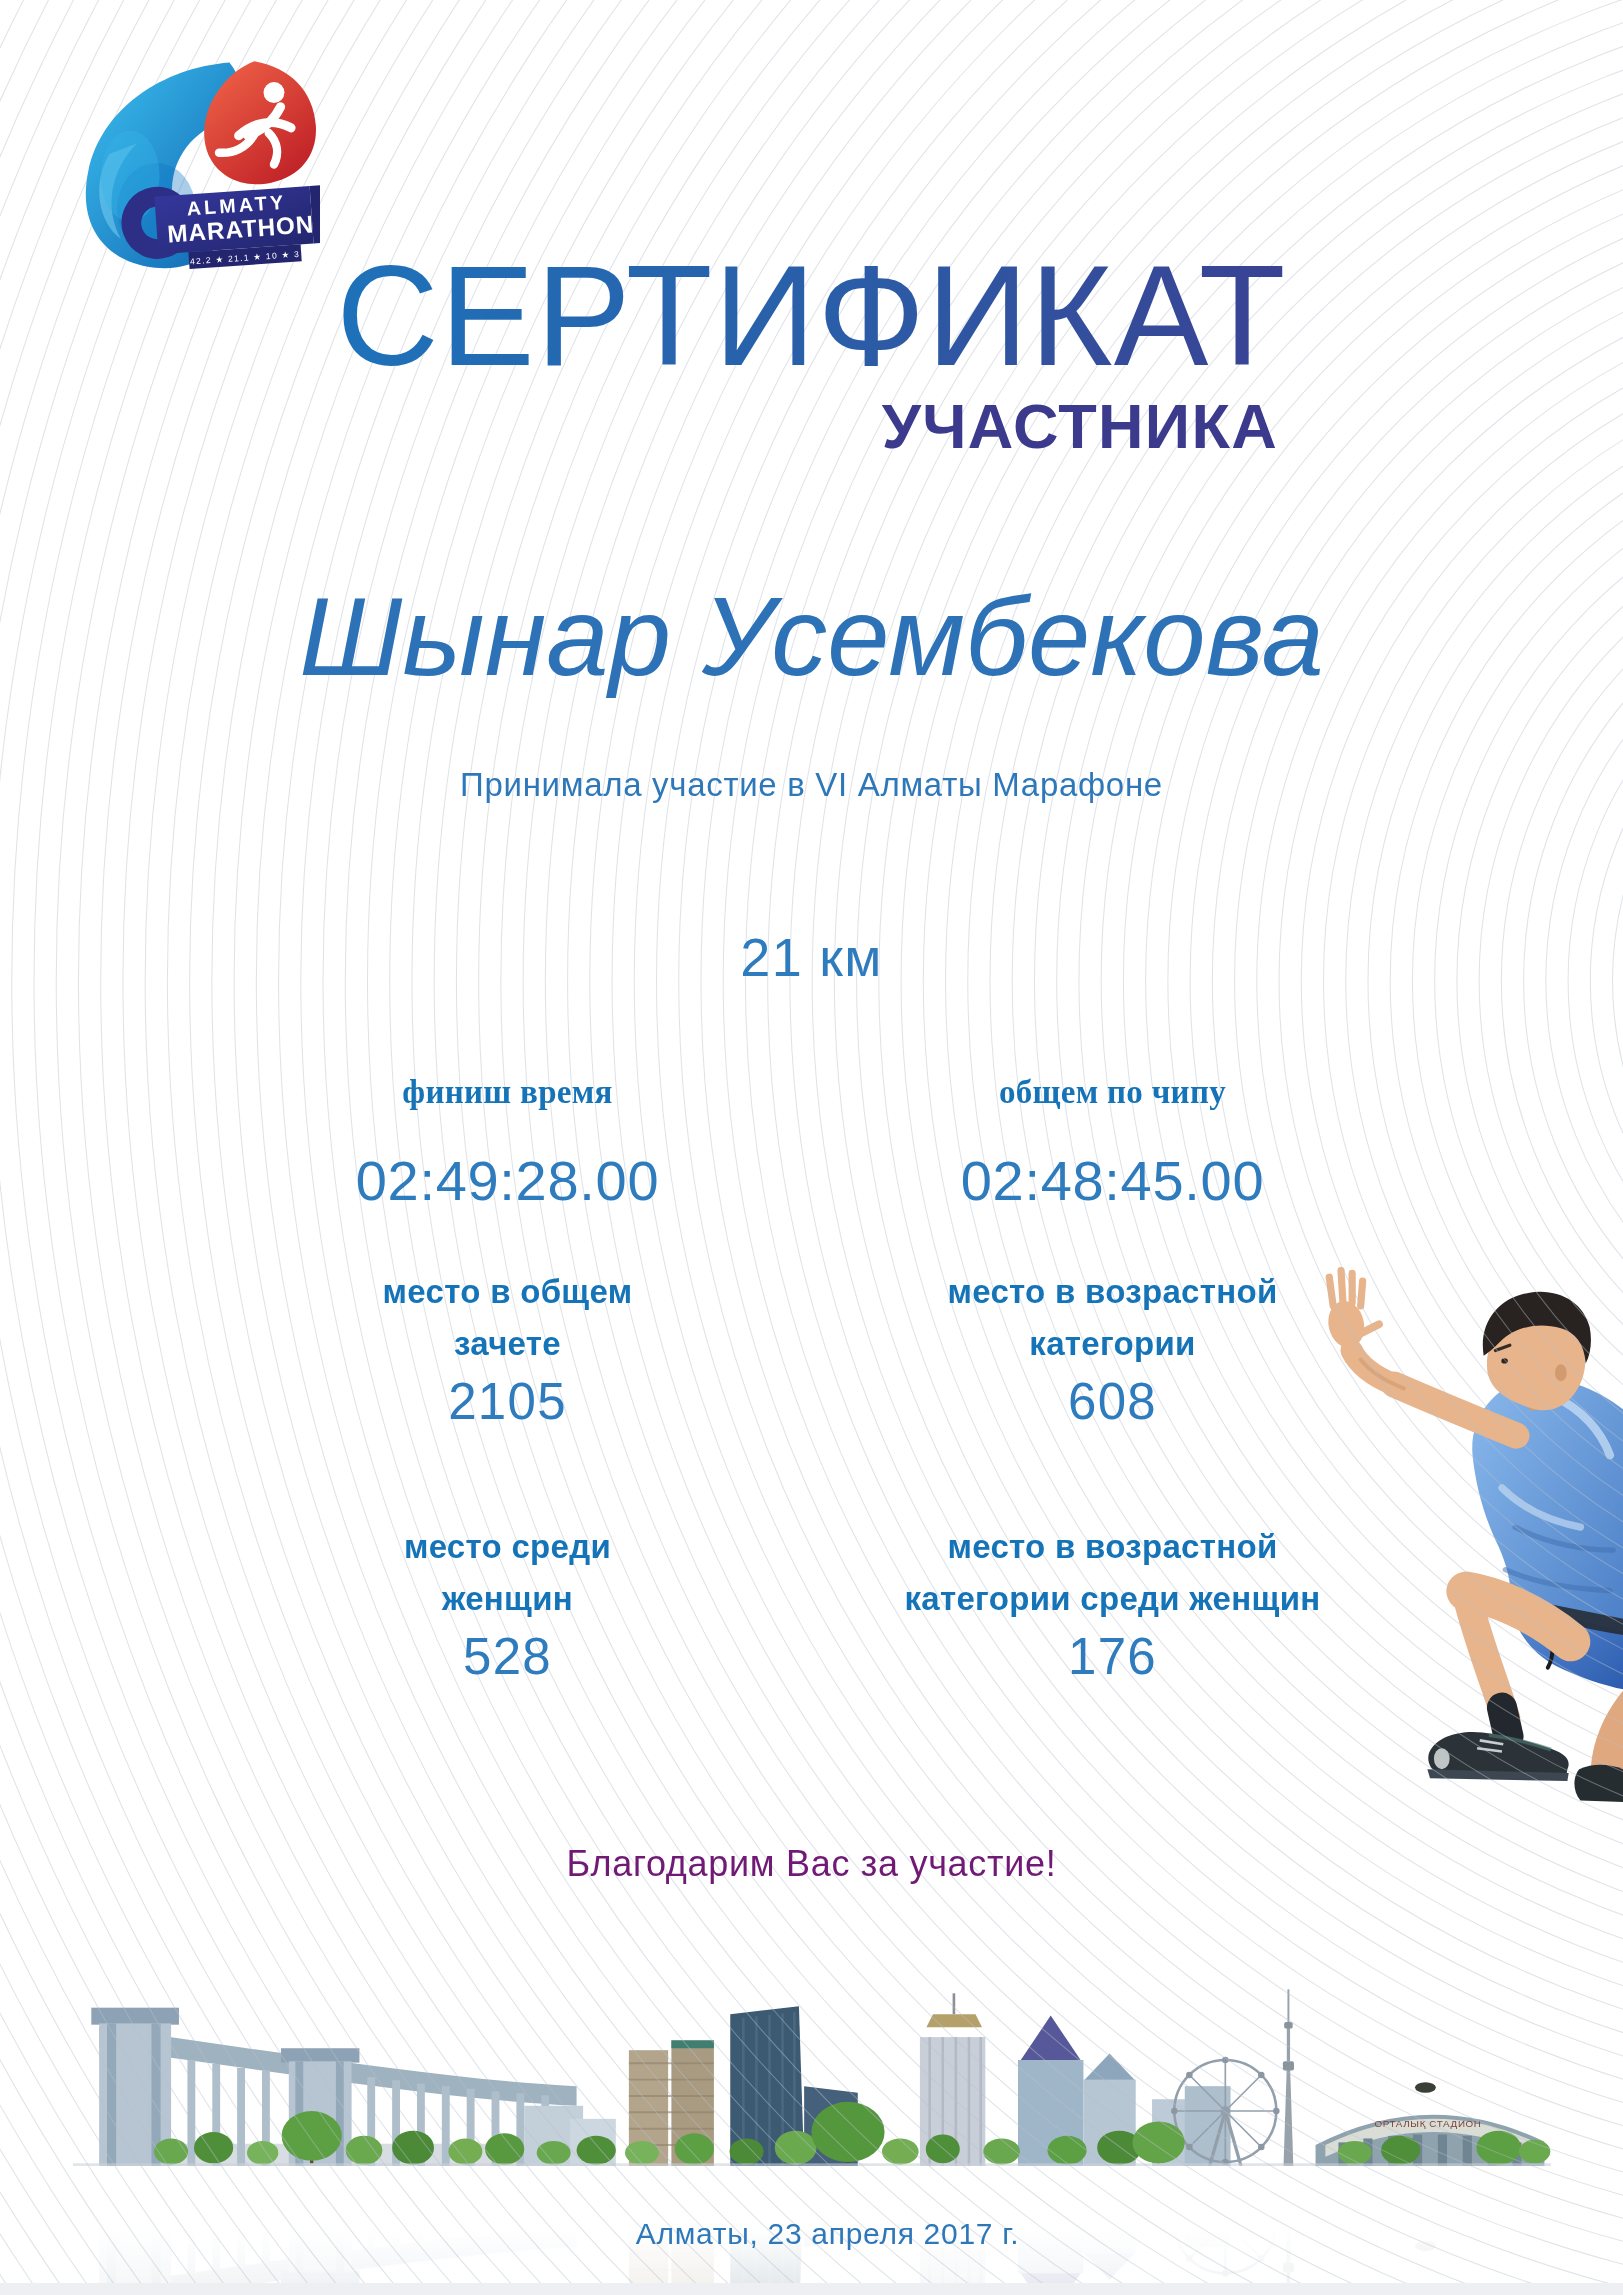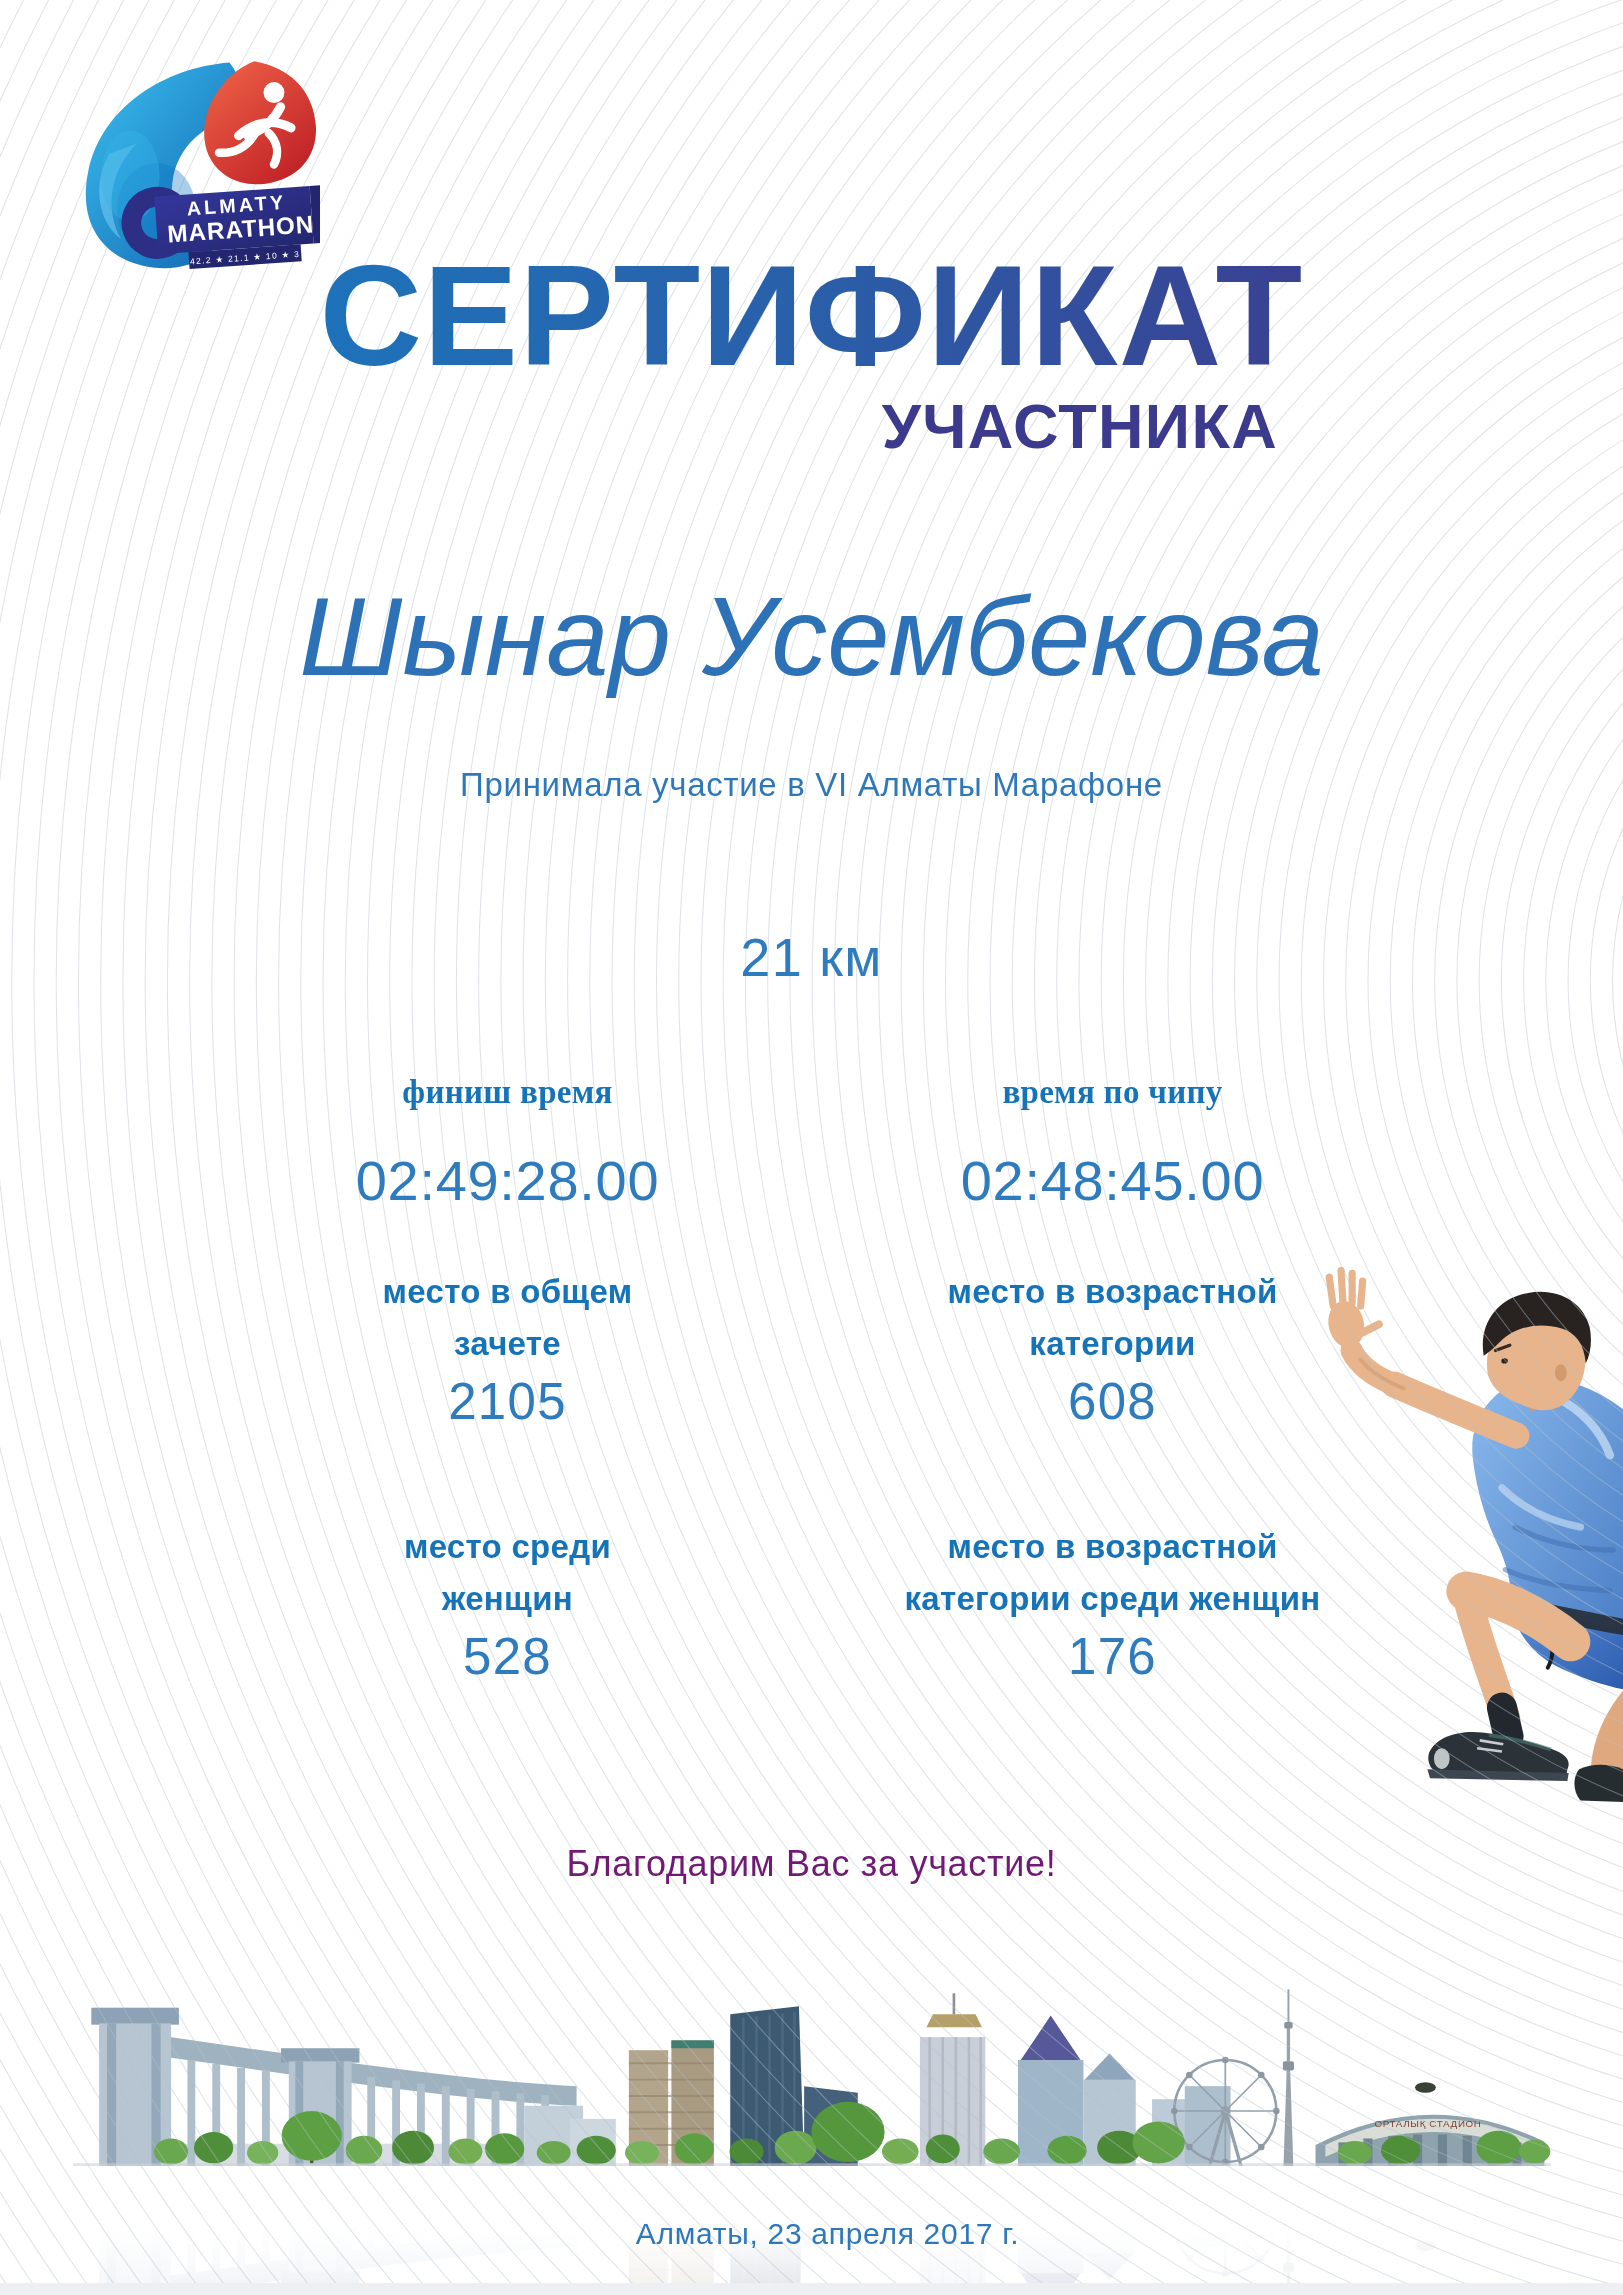--- a/index.html
+++ b/index.html
@@ -7,21 +7,21 @@
         font-family:"Liberation Sans",sans-serif;}
   
   .guilloche{position:absolute;left:0;top:0;width:1623px;height:2295px;z-index:5;pointer-events:none;}
   .guilloche circle{fill:none;stroke:#b9c0cb;stroke-width:1.6;stroke-opacity:.45;}
   .bottom-strip{position:absolute;left:0;bottom:0;width:100%;height:11.8px;background:#edeff2;z-index:6;}
 
   .logo{position:absolute;left:58px;top:52px;width:262px;height:219px;z-index:10;}
   .logo svg{width:100%;height:100%;}
 
   .title{position:absolute;left:0;top:245px;width:100%;text-align:center;z-index:10;
-         font-size:142px;font-weight:700;letter-spacing:1.3px;line-height:1;
+         font-size:142px;font-weight:400;letter-spacing:1.3px;line-height:1;
          background:linear-gradient(90deg,#1b76bd 14%,#2a5fa9 50%,#3d3b8e 86%);
          -webkit-background-clip:text;background-clip:text;color:transparent;
          -webkit-text-fill-color:transparent;}
   .subtitle{position:absolute;top:395px;left:0;right:345px;text-align:right;z-index:10;
          font-size:63px;font-weight:800;letter-spacing:1.3px;color:#3c3a8d;line-height:1;}
 
   .name{position:absolute;left:0;top:570px;width:100%;text-align:center;z-index:10;
         font-family:Liberation Sans, sans-serif;font-style:italic;font-size:112px;line-height:1.2;
         color:#2d72b6;}
   .participation{position:absolute;left:0;top:766px;width:100%;text-align:center;z-index:10;
@@ -202,21 +202,21 @@
   <div class="title">СЕРТИФИКАТ</div>
   <div class="subtitle">УЧАСТНИКА</div>
 
   <div class="name">Шынар Усембекова</div>
   <div class="participation">Принимала участие в VI Алматы Марафоне</div>
 
   <div class="val distance-value">21 км</div>
 
   <div class="lbl col1 row1-l">финиш время</div>
   <div class="val col1 row1-v">02:49:28.00</div>
-  <div class="lbl col2 row1-l">время по чипу</div>
+  <div class="lbl col2 row1-l">общем по чипу</div>
   <div class="val col2 row1-v">02:48:45.00</div>
 
   <div class="lbl col1 row2-l">место в общем
 зачете</div>
   <div class="val col1 row2-v">2105</div>
   <div class="lbl col2 row2-l">место в возрастной
 категории</div>
   <div class="val col2 row2-v">608</div>
 
   <div class="lbl col1 row3-l">место среди

